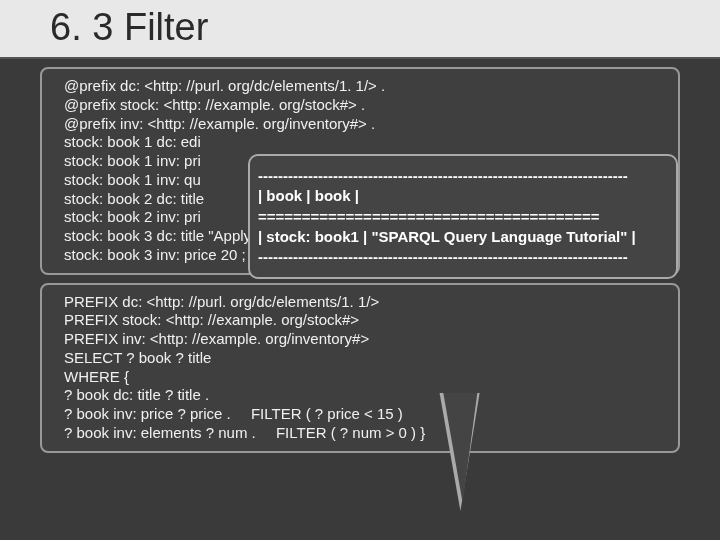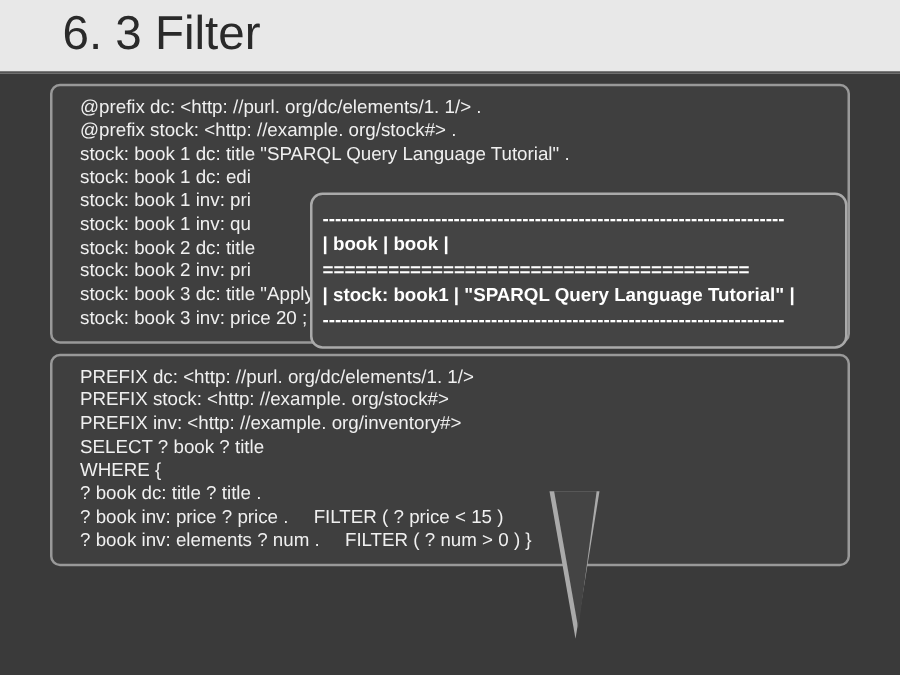--- a/index.html
+++ b/index.html
@@ -88,21 +88,21 @@
 
 <div class="slide">
 
   <div class="title-area">
     <div class="title">6. 3 Filter</div>
   </div>
 
   <div class="code-box">
     <div>@prefix dc: &lt;http: //purl. org/dc/elements/1. 1/&gt; .</div>
     <div>@prefix stock: &lt;http: //example. org/stock#&gt; .</div>
-    <div>stock: book 1 dc: title "SPARQL Query Language Tutorial" .</div>
+    <div>@prefix inv: &lt;http: //example. org/inventory#&gt; .</div>
     <div>stock: book 1 dc: edi</div>
     <div>stock: book 1 inv: pri</div>
     <div>stock: book 1 inv: qu</div>
     <div>stock: book 2 dc: title</div>
     <div>stock: book 2 inv: pri</div>
     <div><span>stock: book 3 dc: title </span><span>"Applying XQuery" ; dc: edition  3 .</span></div>
     <div>stock: book 3 inv: price 20 ; inv: quantity 8 .</div>
   </div>
 
   <div class="code-box">

